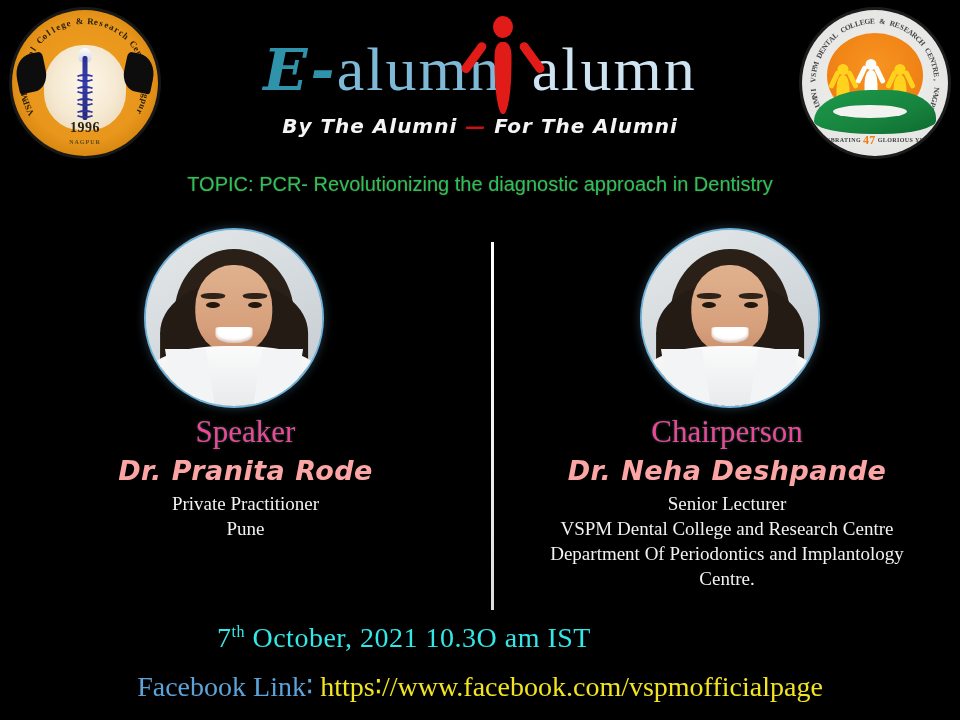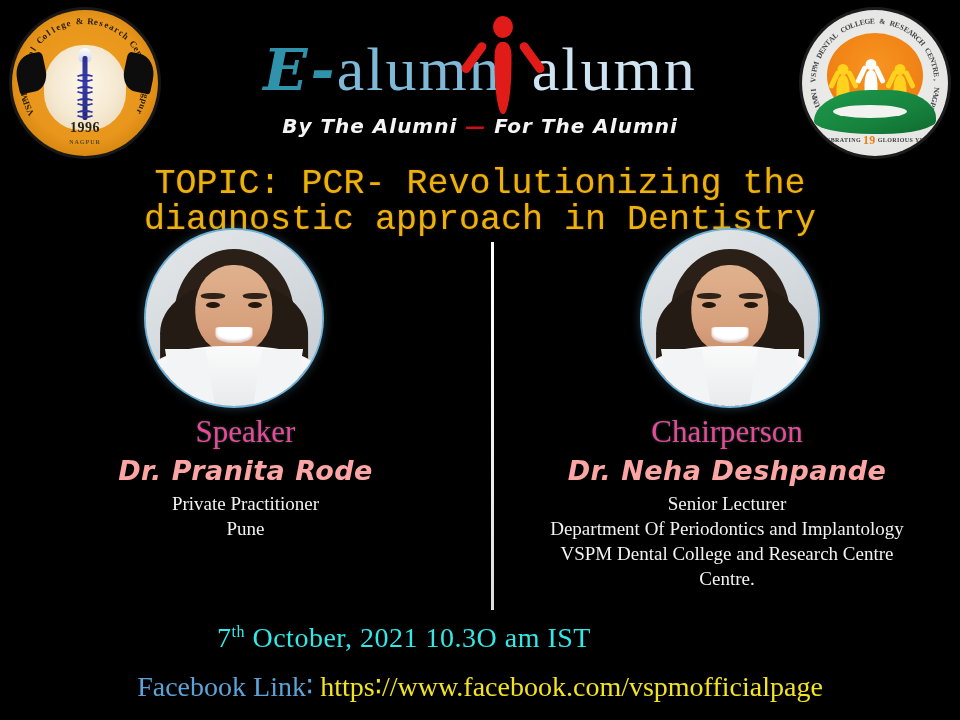--- a/index.html
+++ b/index.html
@@ -205,23 +205,23 @@
     font-size:20px; letter-spacing:1px;
     color:#f4f4f4;
     white-space:nowrap;
   }
   #tagline .dash { color:#cc1111; }
 
   
   #topic {
     position:absolute; left:60px; top:166px; width:840px;
     text-align:center;
-    font-family:Liberation Mono, monospace;
-    font-size:35px; line-height:36px;
-    color:#eab308;
+    font-family:Liberation Sans, sans-serif;
+    font-size:20px; line-height:36px;
+    color:#22c55e;
     text-shadow:0 0 2px rgba(200,90,60,0.5);
   }
 
   
   #divider {
     position:absolute; left:491px; top:242px;
     width:3px; height:368px;
     background:linear-gradient(180deg,#ffffff 0%,#f0f0f0 55%,#dcdcdc 100%);
   }
 
@@ -508,21 +508,21 @@
       </div>
     <div class="fig y c">
         <i class="head"></i>
         <i class="arm l"></i>
         <i class="arm r"></i>
         <i class="body"></i>
       </div>
     <div class="palm"></div>
     <div class="seal-r-bottom">
       <span>CELEBRATING</span>
-      <span class="num">19</span>
+      <span class="num">47</span>
       <span>GLORIOUS YEARS</span>
     </div>
   </div>
 
   <div id="brand">
     <div id="brand-word">
       <span class="part-a">E-</span><span class="part-b">alumn</span><span class="gap"></span><span class="part-c">alumn</span>
     </div>
     <div id="human-icon">
       <div class="h-head"></div>
@@ -579,22 +579,22 @@
         <div class="pt-eye r"></div>
       <div class="pt-smile"></div>
       <div class="pt-shirt"></div>
       <div class="pt-coat"></div>
     </div>
   </div>
   <div class="role">Chairperson</div>
   <div class="pname">Dr. Neha Deshpande</div>
   <div class="pdetails">
       <div>Senior Lecturer</div>
+      <div>VSPM Dental College and Research Centre</div>
       <div>Department Of Periodontics and Implantology</div>
-      <div>VSPM Dental College and Research Centre</div>
       <div>Centre.</div>
     </div>
 </div>
 
 <div id="datetime">
   <span>7</span><sup>th</sup><span> October, 2021 10.3O am IST</span>
 </div>
 
 <div id="fblink">
   <span class="lbl">Facebook Link∶ </span><span class="url">https∶//www.facebook.com/vspmofficialpage</span>

